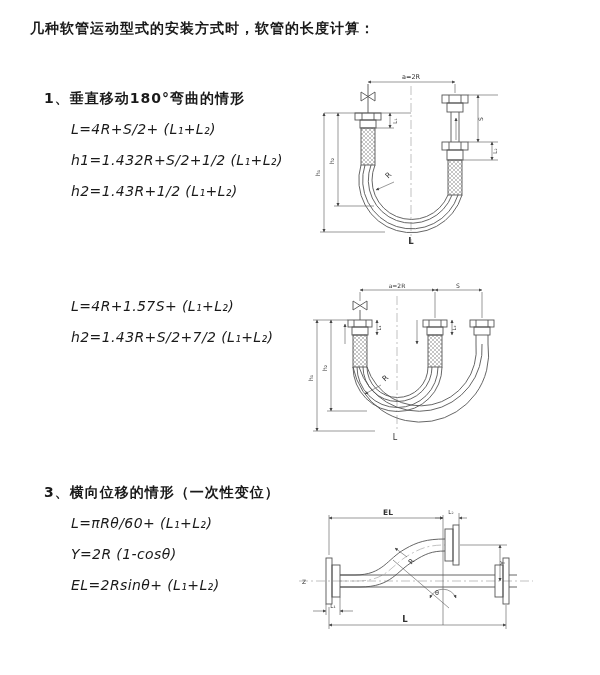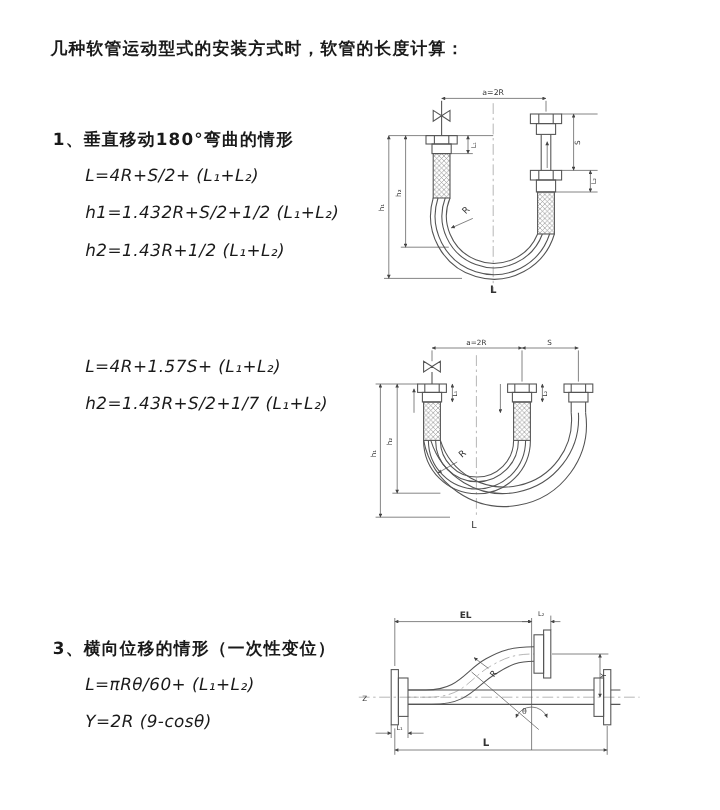--- a/index.html
+++ b/index.html
@@ -3,28 +3,28 @@
 <meta charset="utf-8">
 <style>
   html,body{margin:0;padding:0;}
   body{
     width:600px;height:675px;position:relative;background:#ffffff;
     font-family:"DejaVu Sans","Liberation Sans",sans-serif;color:#1a1a1a;
     overflow:hidden;
   }
   .title{
     position:absolute;left:30px;top:20px;font-size:14px;font-weight:bold;
-    letter-spacing:1px;margin:12px;
+    letter-spacing:1px;margin:0;
   }
   .sec{position:absolute;left:44px;}
   .sec h2{font-size:14px;font-weight:bold;margin:0 0 12px 0;letter-spacing:1px;}
   .sec p.f{font-size:14px;margin:0 0 12px 27px;letter-spacing:0.4px;line-height:19px;font-style:italic;}
-  .s1{top:108px;}
+  .s1{top:90px;}
   .s2{top:297px;}
-  .s3{top:532px;}
+  .s3{top:484px;}
   .dg{position:absolute;}
   .d1{left:310px;top:66px;}
   .d2{left:305px;top:280px;}
   .d3{left:293px;top:503px;}
   svg text{fill:#333;font-family:"DejaVu Sans","Liberation Sans",sans-serif;}
 </style>
 </head>
 <body>
 
 <svg width="0" height="0" style="position:absolute" aria-hidden="true">
@@ -42,27 +42,28 @@
 
 <section class="sec s1">
   <h2>1、垂直移动180°弯曲的情形</h2>
   <p class="f">L=4R+S/2+ (L₁+L₂)</p>
   <p class="f">h1=1.432R+S/2+1/2 (L₁+L₂)</p>
   <p class="f">h2=1.43R+1/2 (L₁+L₂)</p>
 </section>
 
 <section class="sec s2">
   <p class="f">L=4R+1.57S+ (L₁+L₂)</p>
-  <p class="f">h2=1.43R+S/2+1/7 (L₁+L₂)</p>
+  <p class="f">h2=1.43R+S/2+7/2 (L₁+L₂)</p>
 </section>
 
 <section class="sec s3">
   <h2>3、横向位移的情形（一次性变位）</h2>
   <p class="f">L=πRθ/60+ (L₁+L₂)</p>
-  <p class="f">Y=2R (9-cosθ)</p>
+  <p class="f">Y=2R (1-cosθ)</p>
+  <p class="f">EL=2Rsinθ+ (L₁+L₂)</p>
 </section>
 
 <svg class="dg d1" width="205" height="192" viewBox="0 0 205 192">
   <g stroke="#999" stroke-width="0.6" stroke-dasharray="9 3 2 3">
     <line x1="101" y1="20" x2="101" y2="178"></line>
   </g>
   <g stroke="#555" stroke-width="0.6" fill="none">
     <line x1="58" y1="16" x2="145" y2="16" marker-start="url(#arr)" marker-end="url(#arr)"></line>
     <line x1="145" y1="18" x2="145" y2="27"></line>
     <line x1="14" y1="47" x2="101" y2="47"></line>

